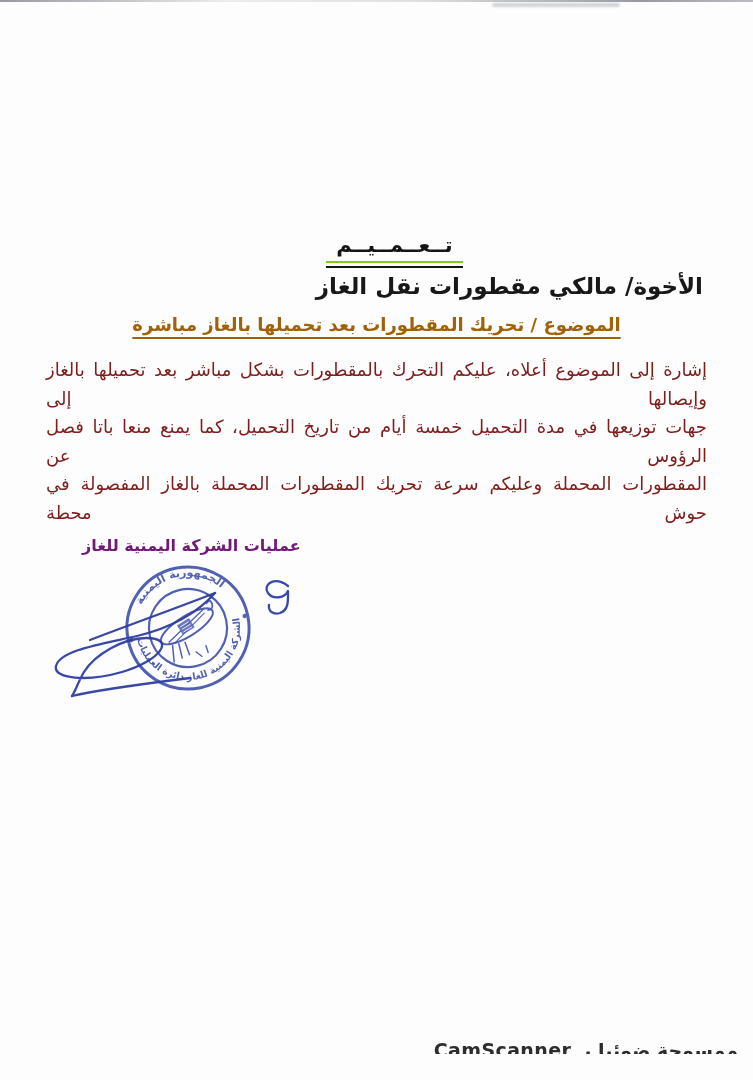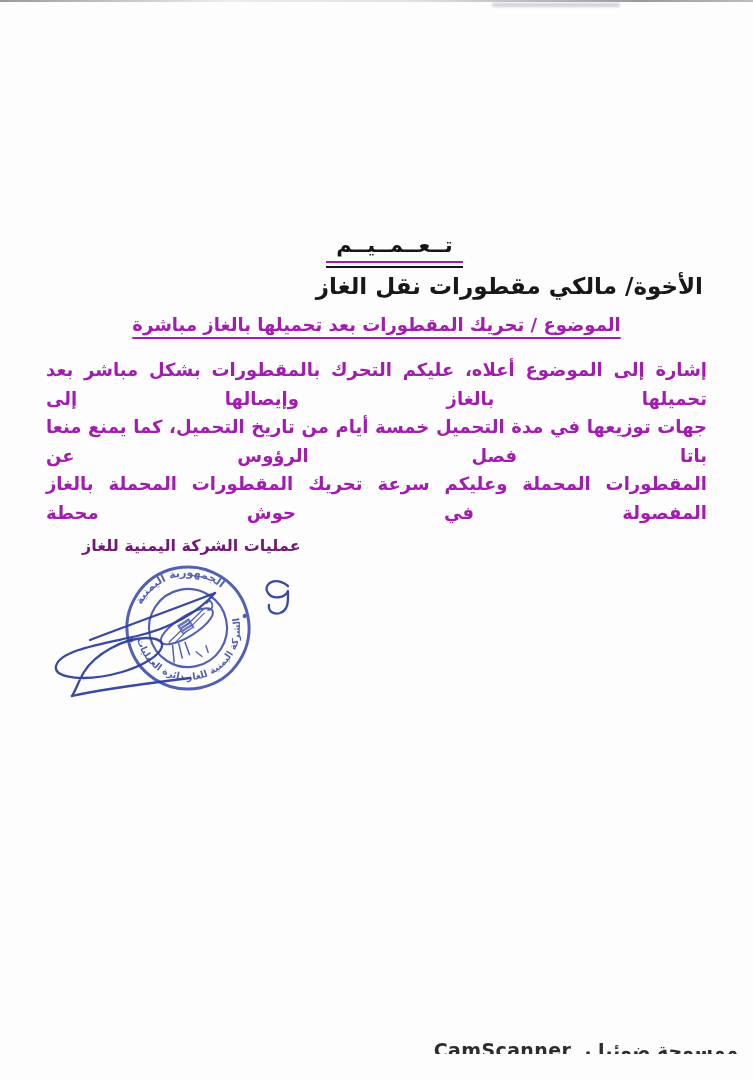--- a/index.html
+++ b/index.html
@@ -16,40 +16,40 @@
   }
   .scan-smudge {
     position:absolute; top:3px; left:492px; width:128px; height:4px;
     background:rgba(120,125,145,.32); border-radius:2px; filter:blur(1px);
   }
   
   .title-wrap { position:absolute; top:233px; left:0; right:0; text-align:center; }
   .title {
     display:inline-block; transform:translateX(18px);
     font-size:21px; font-weight:bold; color:#141414;
-    padding:0 10px 4px; border-bottom:2px solid #a21caf; position:relative;
+    padding:0 10px 4px; border-bottom:2px solid #84cc16; position:relative;
   }
   .title::after {
     content:""; position:absolute; left:0; right:0; bottom:-7px;
     border-top:2px solid #141414;
   }
   .addressee {
     position:absolute; top:273px; right:50px; direction:rtl;
     font-size:23px; font-weight:bold; color:#181818;
   }
   .subject {
     position:absolute; top:314px; left:0; right:0; text-align:center; direction:rtl;
-    font-size:18px; font-weight:bold; color:#a21caf;
+    font-size:18px; font-weight:bold; color:#a16207;
   }
   .subject .u {
     text-decoration:underline; text-decoration-thickness:2px; text-underline-offset:6px;
   }
   .body-par {
     position:absolute; top:356px; left:46px; right:46px; direction:rtl;
-    font-size:18px; font-weight:bold; color:#a21caf; line-height:28.5px;
+    font-size:18px; font-weight:normal; color:#7f1d1d; line-height:28.5px;
   }
   .body-line { text-align:justify; text-align-last:justify; }
   .body-line.last { text-align-last:right; }
   .signer {
     position:absolute; top:536px; left:82px; direction:rtl;
     font-size:16px; font-weight:bold; color:#701a75; white-space:nowrap;
   }
   .stamp-svg { position:absolute; left:120px; top:560px; }
   .sig-svg   { position:absolute; left:42px;  top:572px; }
   

